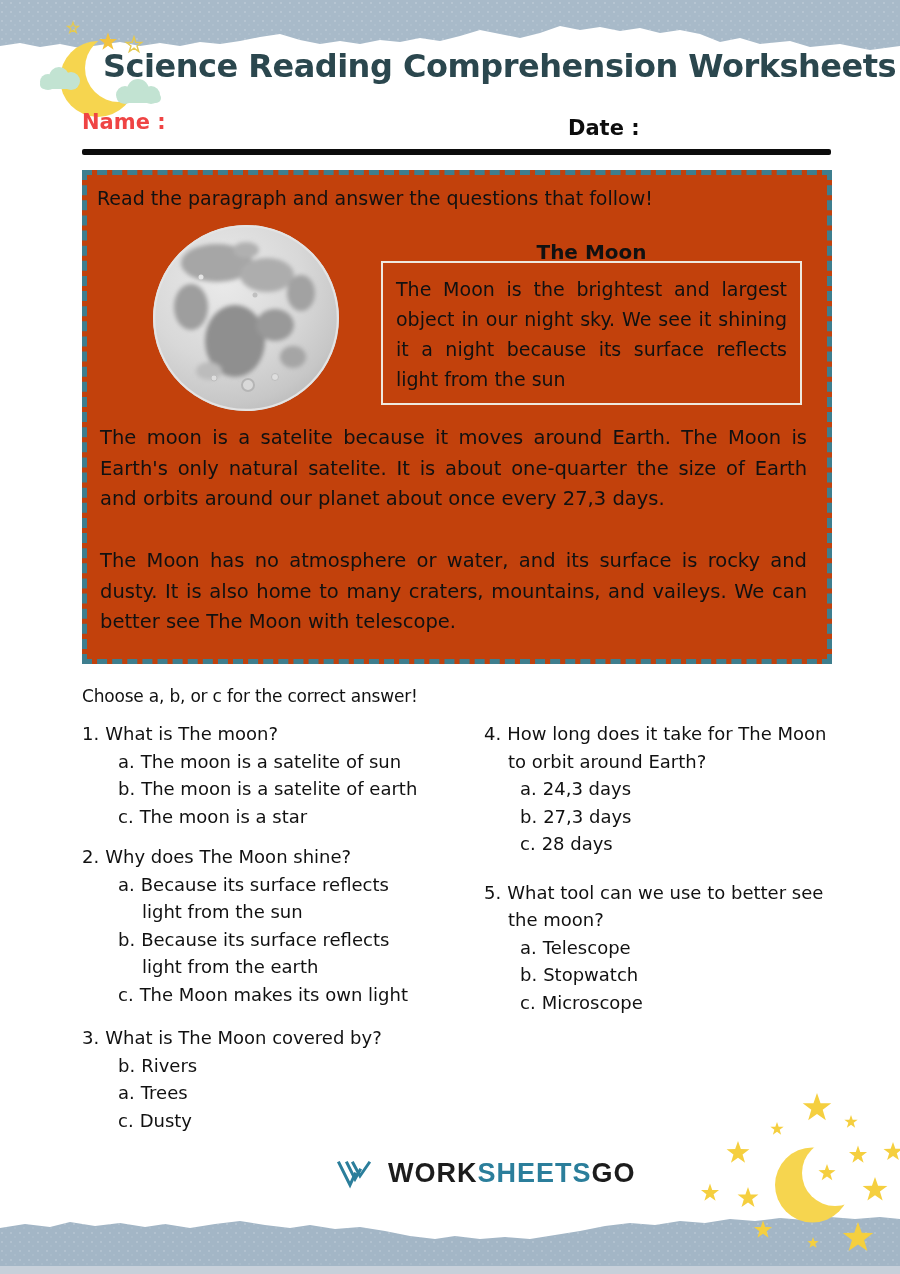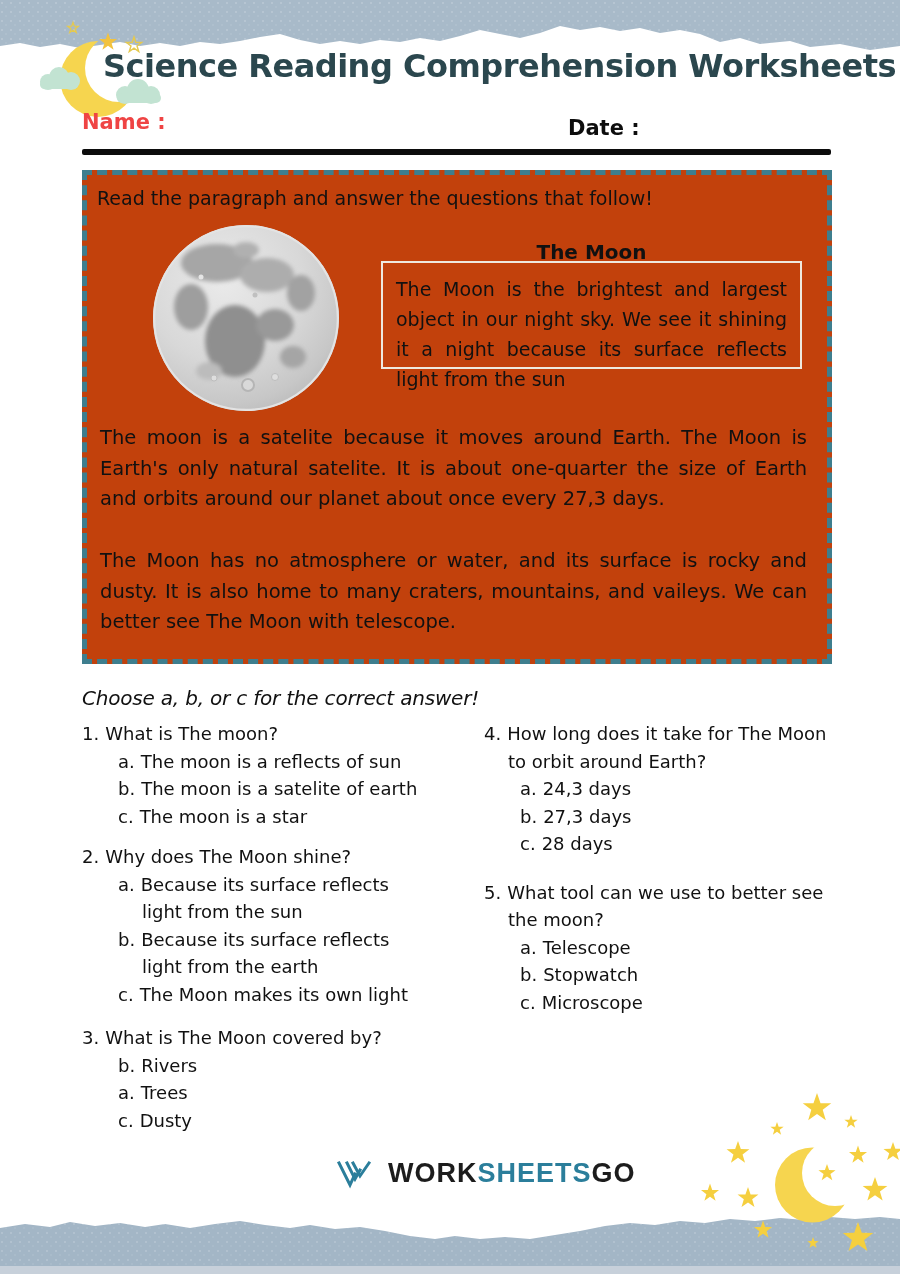--- a/index.html
+++ b/index.html
@@ -10,27 +10,27 @@
 
   .title{left:103px;top:47px;width:690px;font-size:32px;font-weight:800;
          letter-spacing:-0.5px;color:#2b474e;white-space:nowrap;}
   .name-label{left:82px;top:110px;font-size:21px;font-weight:bold;color:#ef4444;}
   .date-label{left:568px;top:116px;font-size:21px;font-weight:bold;color:#0d0d0d;}
   .rule{left:82px;top:149px;width:749px;height:6px;background:#0c0c0c;border-radius:2px;}
 
   .passage-box{left:82px;top:170px;width:740px;height:484px;border:5px dashed #3e7e8e;background:#c2410c;}
   .read-instruction{left:10px;top:12px;font-size:19px;}
   .passage-heading{left:294px;top:65px;width:421px;text-align:center;font-size:20px;font-weight:bold;}
-  .intro-box{left:294px;top:86px;width:421px;height:108px;border:2px solid #efe9df;
+  .intro-box{left:294px;top:86px;width:421px;height:144px;border:2px solid #efe9df;
              box-sizing:border-box;padding:11px 13px;font-size:19px;line-height:30px;text-align:justify;}
   .para{left:13px;width:707px;font-size:19.5px;line-height:30.5px;text-align:justify;}
   .para2{top:248px;}
   .para3{top:371px;}
 
-  .choose-instruction{left:82px;top:686px;font-size:20px;font-style:italic;letter-spacing:-0.2px;}
+  .choose-instruction{left:82px;top:686px;font-size:17px;letter-spacing:-0.2px;}
 
   .qcol{width:400px;font-size:18px;line-height:27.5px;}
   .qcol-left{left:82px;top:720px;}
   .qcol-right{left:484px;top:720px;}
   .q-block{margin:0;}
   .q-gap-13{margin-top:13px;}
   .q-gap-16{margin-top:16px;}
   .q-gap-21{margin-top:21px;}
   .q-line .qnum{margin-right:6px;}
   .q-line2{padding-left:24px;}
@@ -137,21 +137,21 @@
   </div>
 
   <div class="abs choose-instruction">Choose a, b, or c for the correct answer!</div>
 
   <div class="abs qcol qcol-left">
     <div class="q-block">
       <div class="q-line">
         <span class="qnum">1.</span><span>What is The moon?</span>
       </div>
       <div class="opt">
-        <span class="letter">a.</span><span>The moon is a reflects of sun</span>
+        <span class="letter">a.</span><span>The moon is a satelite of sun</span>
       </div>
       <div class="opt">
         <span class="letter">b.</span><span>The moon is a satelite of earth</span>
       </div>
       <div class="opt">
         <span class="letter">c.</span><span>The moon is a star</span>
       </div>
     </div>
 
     <div class="q-block q-gap-13">

